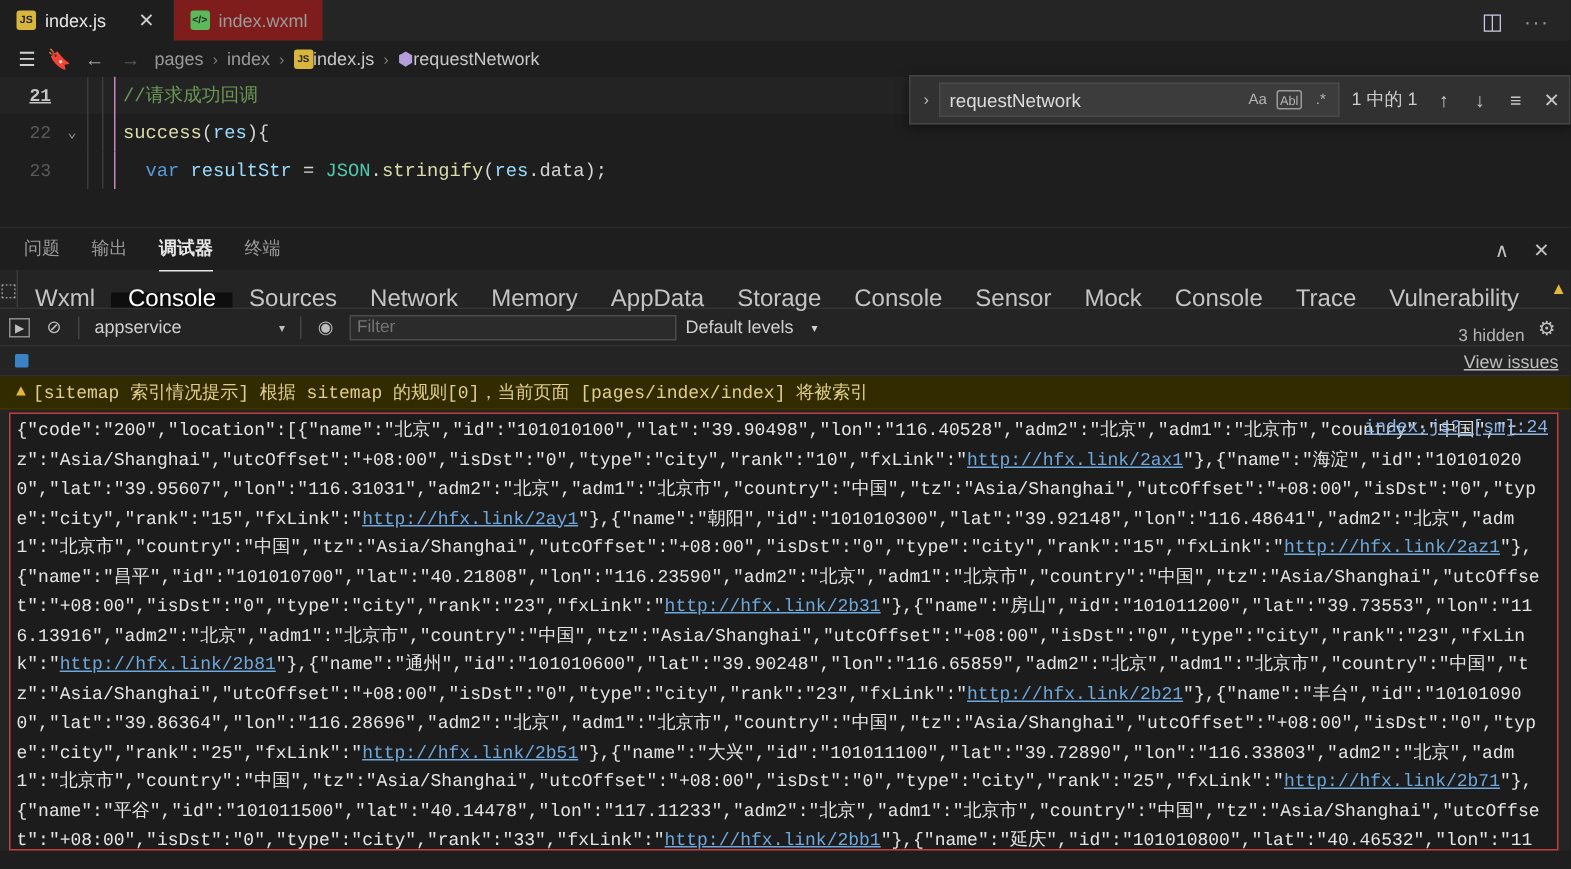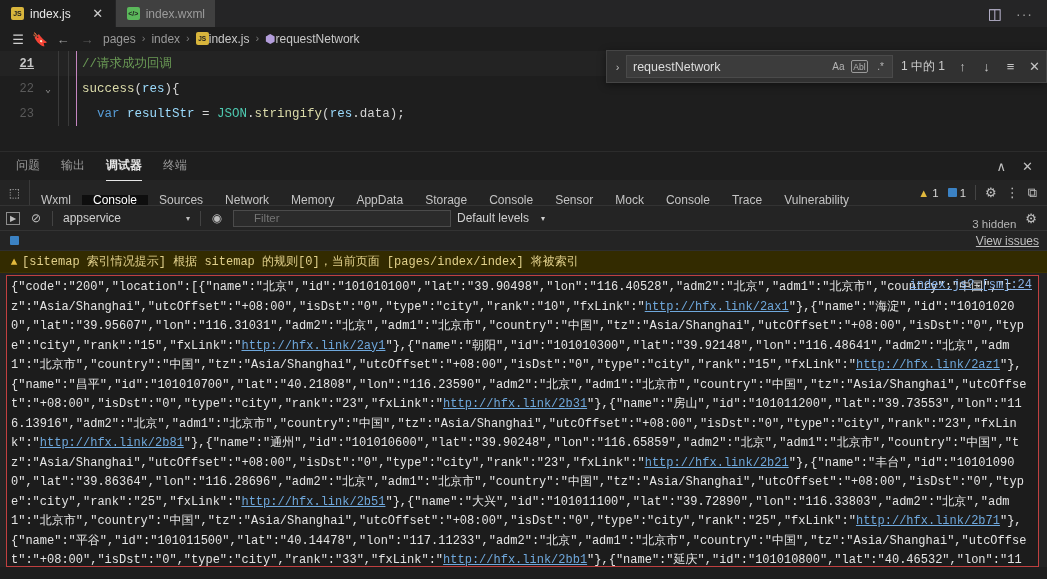--- a/index.html
+++ b/index.html
@@ -14,21 +14,21 @@
   
   .tabbar {
     display: flex; align-items: stretch;
     height: 27px; background: #252526;
     position: relative;
   }
   .tab {
     display: flex; align-items: center; gap: 6px;
     padding: 0 10px 0 11px;
     font-size: 12px; color: #9b9b9b;
-    background: #404040;
+    background: #7f1d1d;
     border-right: 1px solid #252526;
     white-space: nowrap;
   }
   .tab.active {
     background: #1e1e1e; color: #e7e7e7;
   }
   .tab-icon {
     width: 13px; height: 13px; border-radius: 2px;
     display: inline-flex; align-items: center; justify-content: center;
     font-size: 7px; font-weight: bold; color: #1e1e1e;
@@ -52,21 +52,21 @@
   .breadcrumb-row {
     height: 24px; background: #1e1e1e;
     display: flex; align-items: center;
     padding-left: 7px; gap: 0px;
     font-size: 12px; color: #a0a0a0;
     border-bottom: none;
   }
   .bc-icon { width: 22px; text-align: center; cursor: pointer; color: #cfcfcf; font-size: 13px; }
   .bc-arrow { width: 24px; text-align: center; font-size: 13px; }
   .bc-arrow.dim { color: #5a5a5a; }
-  .bc-items { display: flex; align-items: flex-start; gap: 0; margin-left: 4px; }
+  .bc-items { display: flex; align-items: flex-end; gap: 0; margin-left: 4px; }
   .bc-seg { display: flex; align-items: center; gap: 5px; color: #9a9a9a; font-size: 12px; cursor: pointer; }
   .bc-sep { color: #7a7a7a; margin: 0 6px; font-size: 11px; }
   .bc-seg.strong { color: #c8c8c8; }
   .hex-icon { color: #b39ddb; font-size: 12px; }
 
   
   .editor {
     position: relative;
     height: 100px;
     background: #1e1e1e;
@@ -157,21 +157,21 @@
     height: 26px; display: flex; align-items: stretch;
     background: #242424; border-bottom: 1px solid #333;
   }
   .dt-inspect {
     width: 30px; display: flex; align-items: center; justify-content: center;
     color: #b9b9b9; font-size: 12px; cursor: pointer;
     border-right: 1px solid #3a3a3a;
   }
   .dt-tab {
     display: flex; align-items: center; padding: 0 11px;
-    font-size: 12px; color: #c4c4c4; cursor: pointer; white-space: nowrap; margin-top: 15px;
+    font-size: 16px; color: #c4c4c4; cursor: pointer; white-space: nowrap; margin-top: 15px;
   }
   .dt-tab.active { background: #0e0e0e; color: #ffffff; }
   .dt-tabs-right { margin-left: auto; display: flex; align-items: center; gap: 9px; padding: 0 10px; }
   .badge { display: flex; align-items: center; gap: 3px; font-size: 11.5px; color: #d6d6d6; }
   .warn-tri { color: #e2b93d; font-size: 11px; }
   .blue-sq { width: 9px; height: 9px; background: #3b82c4; border-radius: 1px; display: inline-block; }
   .dt-divider { width: 1px; height: 15px; background: #444; }
   .dt-ic { color: #c0c0c0; font-size: 13px; cursor: pointer; }
 
   
@@ -184,21 +184,21 @@
   .ct-sel {
     display: flex; align-items: center; width: 135px;
     font-size: 12px; color: #d0d0d0; cursor: pointer;
     padding: 0 4px;
   }
   .ct-sel .caret { margin-left: auto; font-size: 8px; color: #bdbdbd; }
   .vsep { width: 1px; height: 15px; background: #434343; }
   .ct-filter {
     width: 218px; height: 17px; background: #2b2b2b;
     border: 1px solid #4b4b4b; color: #c9c9c9;
-    font-size: 11.5px; padding: 0 20px; outline: none;
+    font-size: 11.5px; padding: 0 4px; outline: none;
     font-family: "Liberation Sans", sans-serif;
   }
   .ct-levels { font-size: 12px; color: #d0d0d0; cursor: pointer; display: flex; align-items: center; gap: 12px; }
   .ct-right { margin-left: auto; display: flex; align-items: center; gap: 9px; padding-right: 4px; }
   .ct-hidden { font-size: 11.5px; color: #b5b5b5; margin-top: 12px; }
 
   
   .msg-row {
     display: flex; align-items: center;
     font-family: "Liberation Mono", monospace; font-size: 12px;

